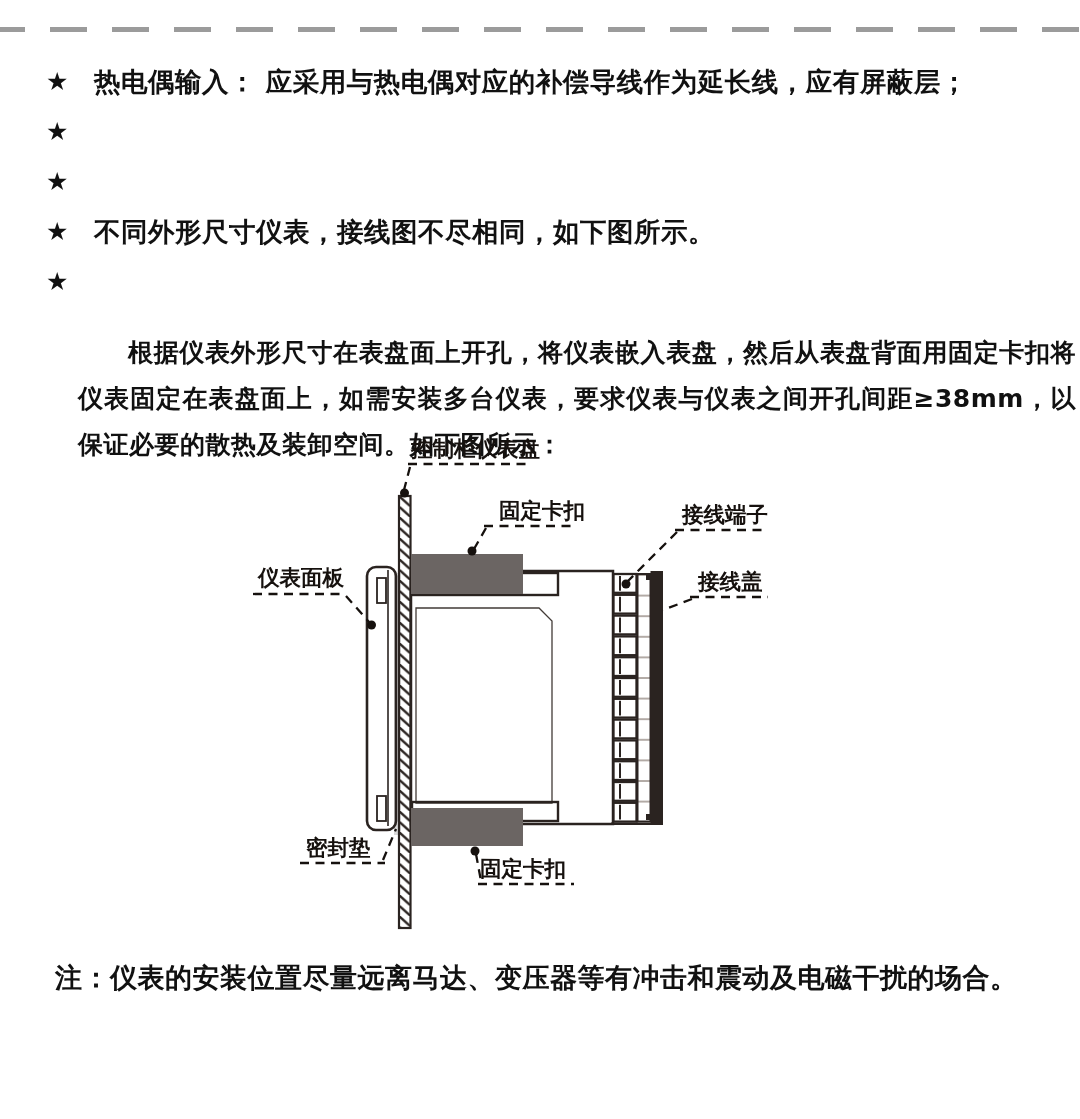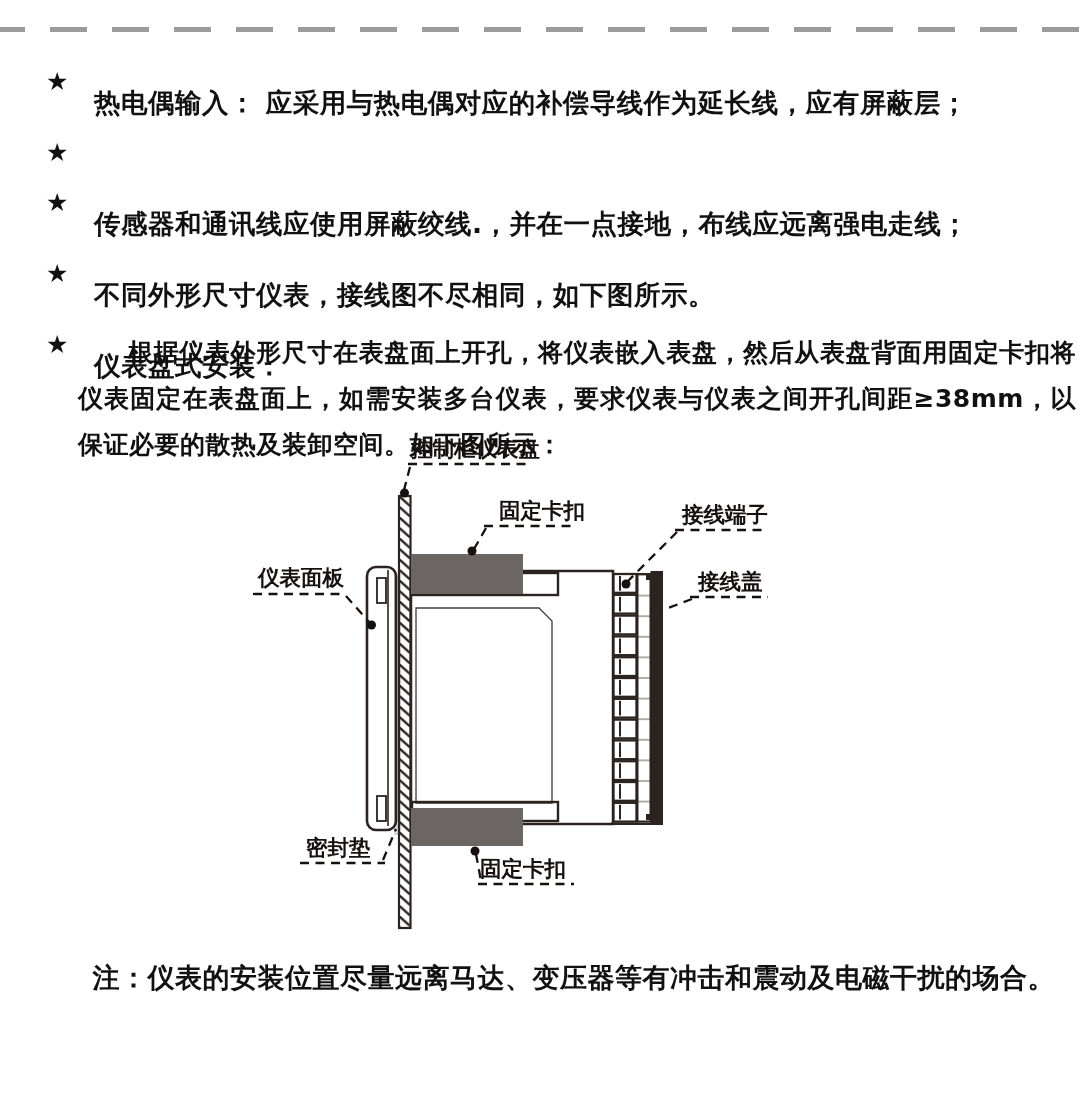--- a/index.html
+++ b/index.html
@@ -9,66 +9,64 @@
   }
   
   .top-rule{
     position:absolute;left:-12px;right:-12px;top:27px;height:5px;
     background:repeating-linear-gradient(90deg,#9b9b9b 0 37px,transparent 37px 62px);
   }
   
   .bullets{position:absolute;left:46px;top:66px;width:1000px;display:flex;flex-direction:column;gap:19px;}
   .bullet{display:flex;align-items:flex-start;line-height:31px;}
   .bullet .star{font-size:25px;width:48px;flex:0 0 48px;line-height:31px;}
-  .bullet .btext{font-size:26.5px;font-weight:700;letter-spacing:0.5px;white-space:nowrap;margin-top:21px;}
+  .bullet .btext{font-size:26.5px;font-weight:700;letter-spacing:0.5px;white-space:nowrap;}
   
   .para{
     position:absolute;left:42px;top:305px;width:998px;
     font-size:25px;font-weight:700;line-height:46px;letter-spacing:0.5px;
     text-indent:2em;text-align:justify;margin-left:36px;
   }
   
   .diagram{position:absolute;left:150px;top:423px;width:700px;height:520px;}
   .diagram text{
     font-family:"DejaVu Sans",sans-serif;font-size:21.5px;font-weight:600;fill:#16110e;
   }
   .lead{stroke:#16110e;stroke-width:2.3;stroke-dasharray:9 6.5;fill:none;}
   .ln{stroke:#2a2320;fill:none;}
   
   .note{
     position:absolute;left:55px;top:960px;width:1000px;
-    font-size:27px;font-weight:700;letter-spacing:0.5px;white-space:nowrap;text-align:right;
+    font-size:27px;font-weight:700;letter-spacing:0.5px;white-space:nowrap;
   }
 </style>
 </head>
 <body>
 
 <div id="page">
 
   <div class="top-rule"></div>
 
   <div class="bullets">
     <div class="bullet">
       <span class="star">★</span>
       <span class="btext">热电偶输入： 应采用与热电偶对应的补偿导线作为延长线，应有屏蔽层；</span>
     </div>
     <div class="bullet">
       <span class="star">★</span>
     </div>
     <div class="bullet">
       <span class="star">★</span>
-      <span class="btext">传感器和通讯线应使用屏蔽绞线.，并在一点接地，布线应远离强电走线；</span>
     </div>
     <div class="bullet">
       <span class="star">★</span>
       <span class="btext">不同外形尺寸仪表，接线图不尽相同，如下图所示。</span>
     </div>
     <div class="bullet">
       <span class="star">★</span>
-      <span class="btext">仪表盘式安装：</span>
     </div>
   </div>
 
   <p class="para">根据仪表外形尺寸在表盘面上开孔，将仪表嵌入表盘，然后从表盘背面用固定卡扣将仪表固定在表盘面上，如需安装多台仪表，要求仪表与仪表之间开孔间距≥38mm，以保证必要的散热及装卸空间。如下图所示：</p>
 
   <svg class="diagram" viewBox="0 0 700 520" xmlns="http://www.w3.org/2000/svg">
     <defs>
       <pattern id="hatch" patternUnits="userSpaceOnUse" x="249" y="73" width="11.5" height="10.5">
         <path d="M0 0 L11.5 10.5" stroke="#2a2320" stroke-width="2.3"></path>
         <path d="M-11.5 0 L0 10.5" stroke="#2a2320" stroke-width="2.3"></path>

